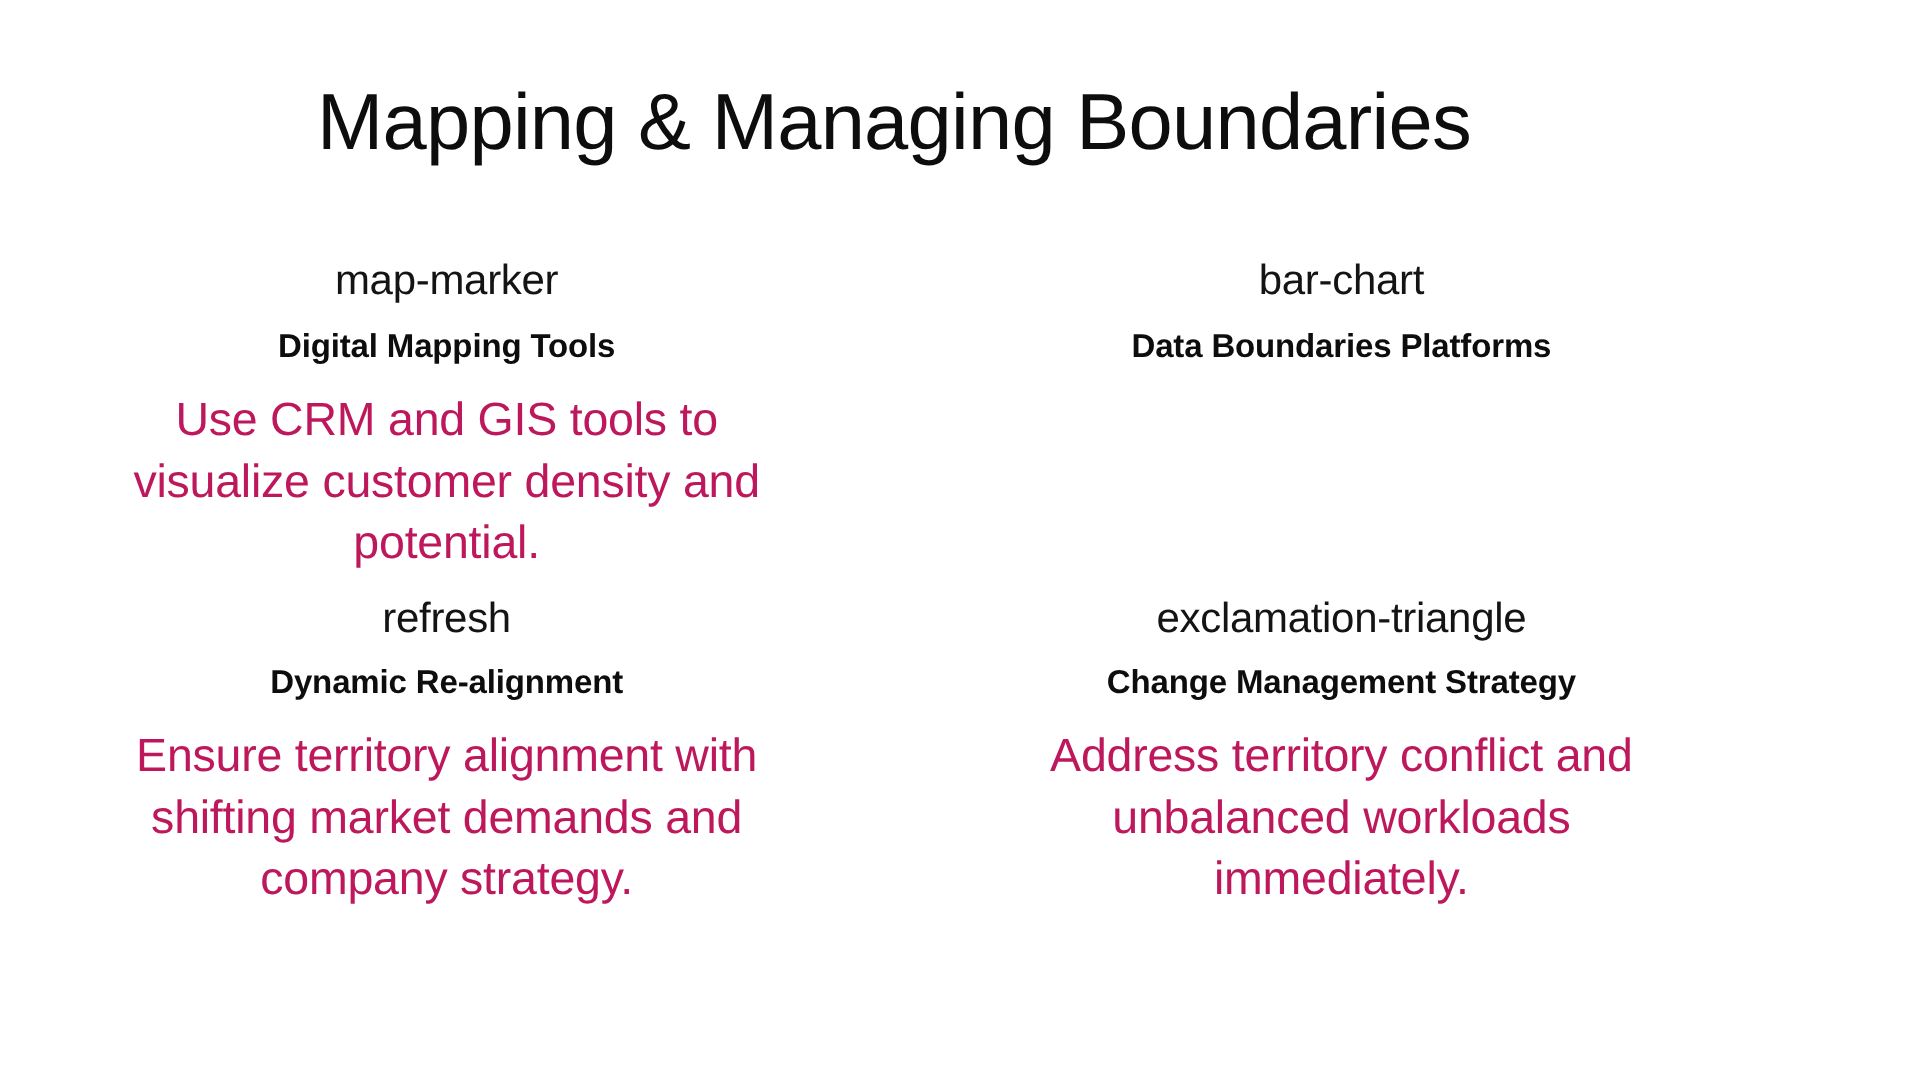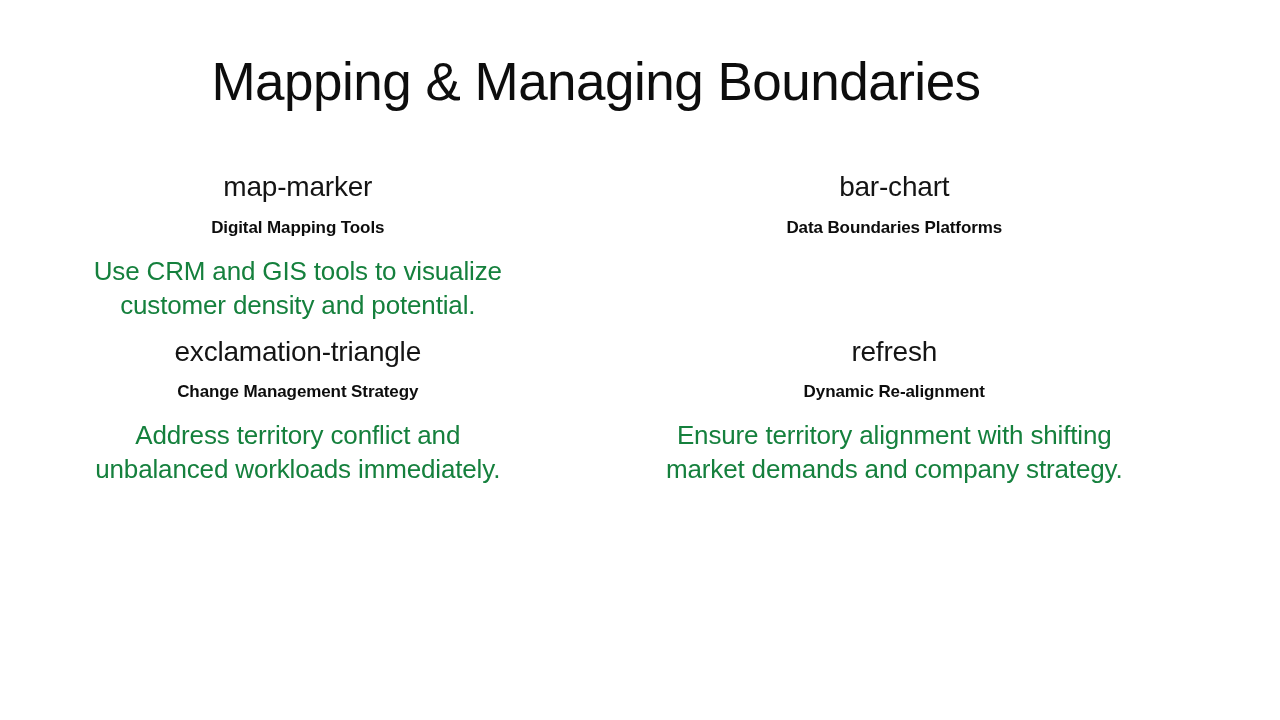--- a/index.html
+++ b/index.html
@@ -66,36 +66,36 @@
     font-weight: 400;
     line-height: 1.15;
     letter-spacing: -0.2px;
     color: #141414;
     white-space: nowrap;
   }
 
   .card-subtitle {
     margin: 0;
     padding-top: 14px;
-    font-size: 17px;
+    font-size: 22px;
     font-weight: 700;
     line-height: 1.2;
     letter-spacing: -0.1px;
     color: #0d0d0d;
     white-space: nowrap;
   }
 
   .card-description {
     margin: 0;
     padding-top: 16px;
-    font-size: 26px;
+    font-size: 31px;
     font-weight: 400;
     line-height: 1.32;
     letter-spacing: -0.15px;
-    color: #15803d;
+    color: #be185d;
     max-width: 480px;
   }
 
   
   .card[data-card-index="0"] .card-description { max-width: 420px; }
   .card[data-card-index="1"] .card-description { max-width: 478px; }
   .card[data-card-index="2"] .card-description { max-width: 436px; }
   .card[data-card-index="3"] .card-description { max-width: 486px; }
 </style>
 </head>
@@ -111,26 +111,26 @@
       <div class="card-icon-name">map-marker</div>
       <div class="card-subtitle">Digital Mapping Tools</div>
       <div class="card-description">Use CRM and GIS tools to visualize customer density and potential.</div>
     </div>
 
     <div class="card" data-card-index="1">
       <div class="card-icon-name">bar-chart</div>
       <div class="card-subtitle">Data Boundaries Platforms</div>
     </div>
 
+    <div class="card" data-card-index="3">
+      <div class="card-icon-name">refresh</div>
+      <div class="card-subtitle">Dynamic Re-alignment</div>
+      <div class="card-description">Ensure territory alignment with shifting market demands and company strategy.</div>
+    </div>
+
     <div class="card" data-card-index="2">
       <div class="card-icon-name">exclamation-triangle</div>
       <div class="card-subtitle">Change Management Strategy</div>
       <div class="card-description">Address territory conflict and unbalanced workloads immediately.</div>
     </div>
 
-    <div class="card" data-card-index="3">
-      <div class="card-icon-name">refresh</div>
-      <div class="card-subtitle">Dynamic Re-alignment</div>
-      <div class="card-description">Ensure territory alignment with shifting market demands and company strategy.</div>
-    </div>
-
   </div>
 </div>
 
 </body></html>

